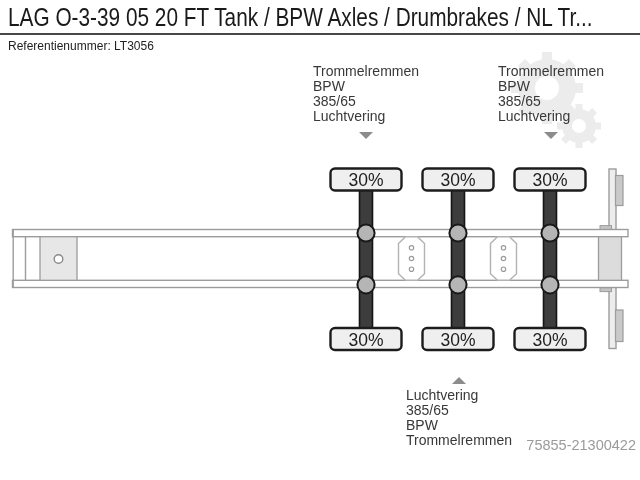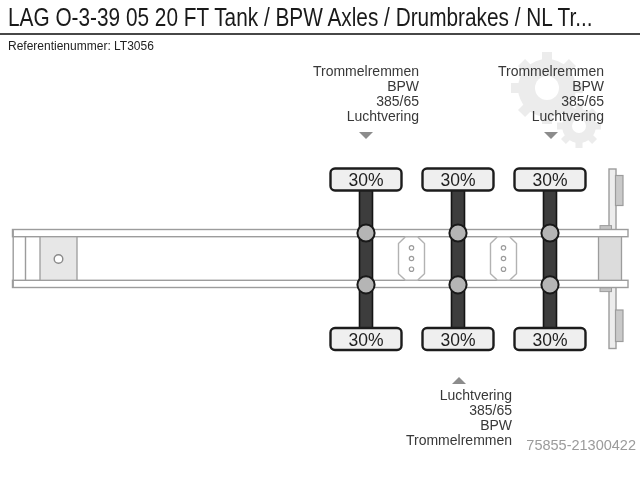--- a/index.html
+++ b/index.html
@@ -18,21 +18,21 @@
   }
   #refline{
     position:absolute;left:8px;top:38px;font-size:12px;line-height:16px;color:#222;
     white-space:nowrap;
   }
   
   #diagram-svg{position:absolute;left:0;top:0;width:640px;height:480px;}
   
   .anno{
     position:absolute;font-size:14px;line-height:15px;color:#383838;
-    text-align:right;transform:translateX(-50%);white-space:nowrap;
+    text-align:left;transform:translateX(-50%);white-space:nowrap;
   }
   #anno-top-left{left:366px;top:64px;}
   #anno-top-right{left:551px;top:64px;}
   #anno-bottom{left:459px;top:377px;}
   .tri-down{
     width:0;height:0;border-left:7px solid transparent;border-right:7px solid transparent;
     border-top:7px solid #8c8c8c;margin:8px auto 0 auto;
   }
   .tri-up{
     width:0;height:0;border-left:7px solid transparent;border-right:7px solid transparent;

